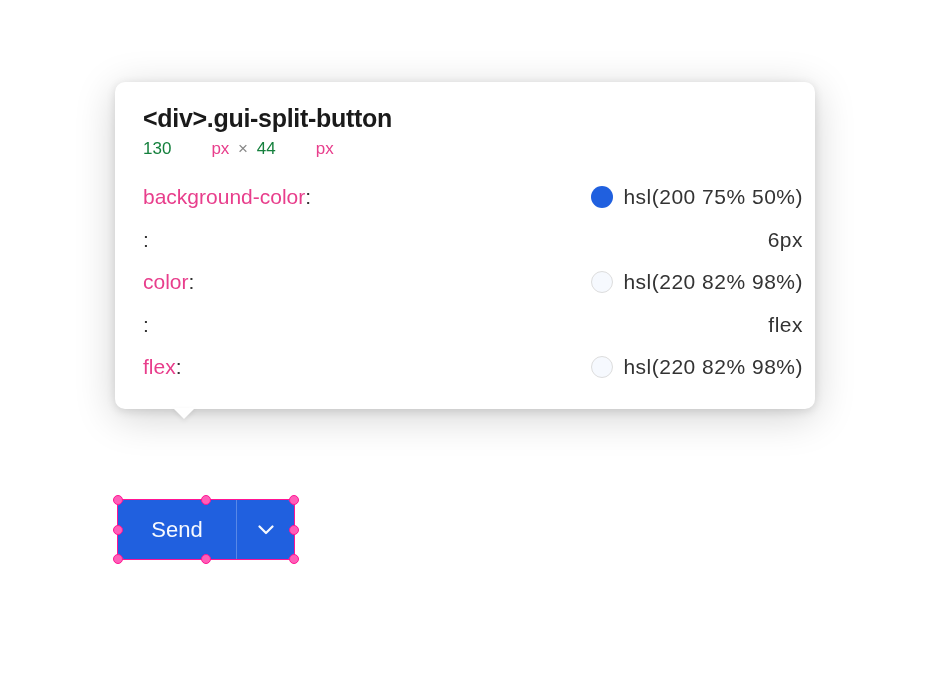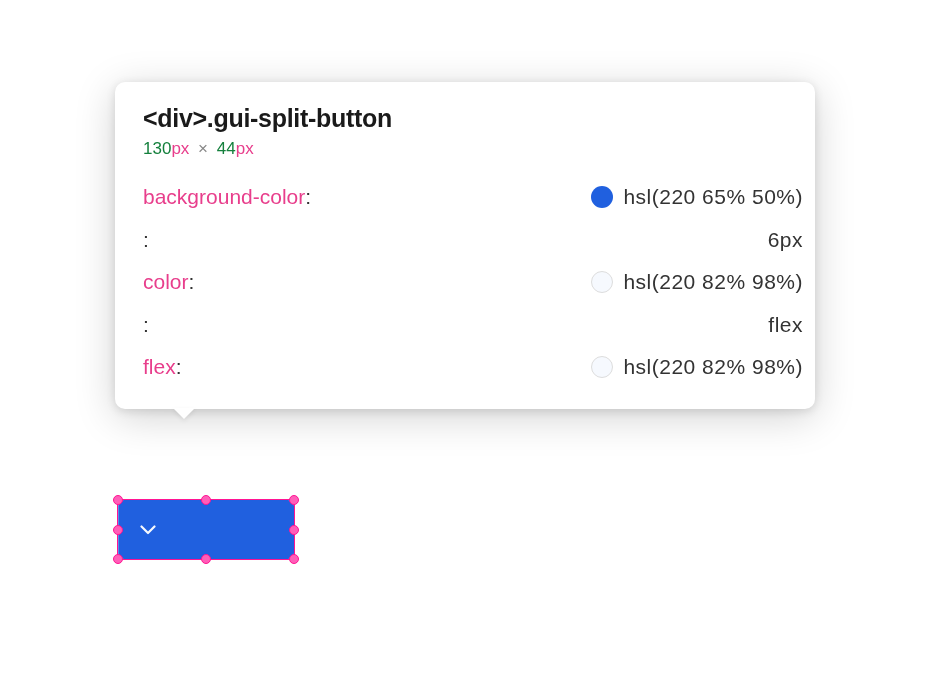--- a/index.html
+++ b/index.html
@@ -53,20 +53,21 @@
       color: #666;
       margin-bottom: 22px;
     }
     
     .tooltip-dims .num {
       color: #15803d;
     }
     
     .tooltip-dims .unit {
       color: #e83e8c;
+      margin-left: 40px;
     }
     
     .tooltip-dims .times {
       color: #888;
       margin: 0 4px;
     }
     
     .css-props {
       display: flex;
       flex-direction: column;
@@ -200,21 +201,21 @@
     <span class="times">×</span>
     <span class="num">44</span><span class="unit">px</span>
   </div>
 
   <div class="css-props">
     <div class="css-row">
       <span class="css-prop">background-color</span>
         <span class="css-colon">:</span>
       <span class="spacer"></span>
       <span class="swatch swatch-blue"></span>
-      <span class="css-value">hsl(220 65% 50%)</span>
+      <span class="css-value">hsl(200 75% 50%)</span>
     </div>
     <div class="css-row">
         <span class="css-colon">:</span>
       <span class="spacer"></span>
       <span class="css-value">6px</span>
     </div>
     <div class="css-row">
       <span class="css-prop">color</span>
         <span class="css-colon">:</span>
       <span class="spacer"></span>
@@ -231,20 +232,23 @@
         <span class="css-colon">:</span>
       <span class="spacer"></span>
       <span class="swatch swatch-light"></span>
       <span class="css-value">hsl(220 82% 98%)</span>
     </div>
   </div>
 </div>
 
 <div class="split-button-wrap">
   <div class="split-button">
+    <div class="split-button-main">
+      <span>Send</span>
+    </div>
     <div class="split-button-arrow">
       <span class="chevron">
         <svg width="16" height="10" viewBox="0 0 16 10">
           <path d="M1.5 1.5 L8 8 L14.5 1.5" stroke="hsl(220, 82%, 98%)" stroke-width="2.2" fill="none" stroke-linecap="round" stroke-linejoin="round"></path>
         </svg>
       </span>
     </div>
   </div>
   <div class="selection-box">
     <span class="handle h-tl"></span>

